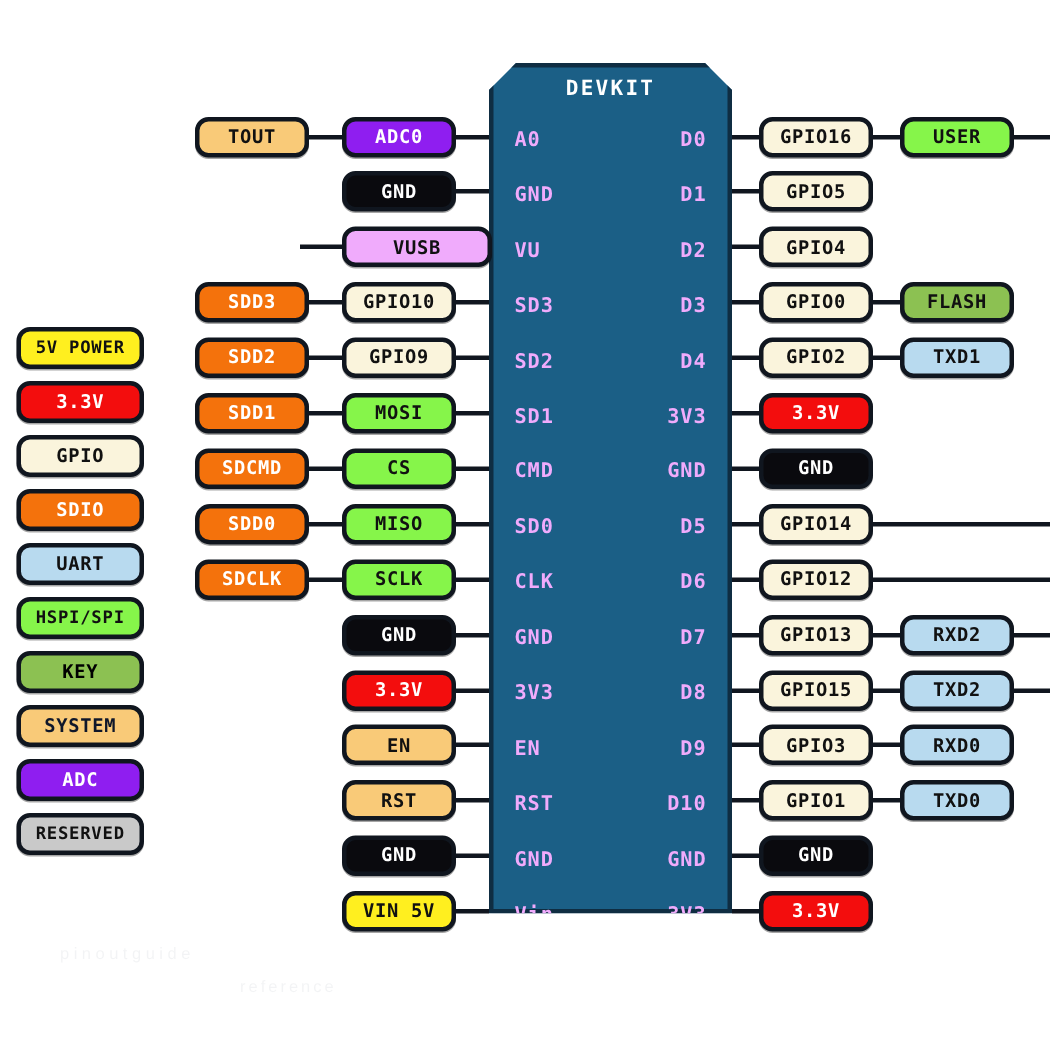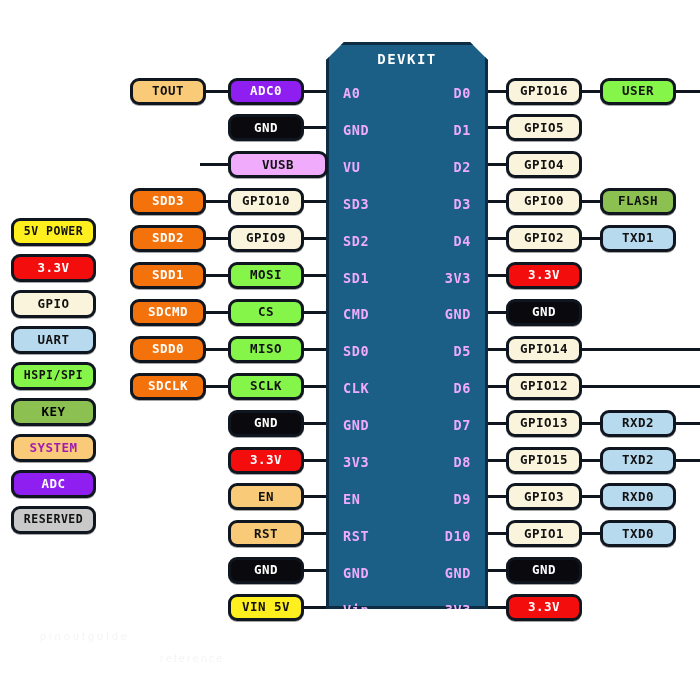--- a/index.html
+++ b/index.html
@@ -196,30 +196,33 @@
       <div class="legend-item">
         <div class="box small" style="background: rgb(255, 239, 31); color: rgb(17, 17, 17);">5V POWER</div>
       </div>
       <div class="legend-item">
         <div class="box" style="background: rgb(243, 13, 13); color: rgb(255, 255, 255);">3.3V</div>
       </div>
       <div class="legend-item">
         <div class="box" style="background: rgb(250, 244, 220); color: rgb(17, 17, 17);">GPIO</div>
       </div>
       <div class="legend-item">
+        <div class="box" style="background: rgb(244, 114, 12); color: rgb(255, 255, 255);">SDIO</div>
+      </div>
+      <div class="legend-item">
         <div class="box" style="background: rgb(184, 218, 239); color: rgb(17, 17, 17);">UART</div>
       </div>
       <div class="legend-item">
         <div class="box small" style="background: rgb(134, 245, 74); color: rgb(17, 17, 17);">HSPI/SPI</div>
       </div>
       <div class="legend-item">
         <div class="box" style="background: rgb(140, 193, 82); color: #000000;">KEY</div>
       </div>
       <div class="legend-item">
-        <div class="box" style="background: rgb(249, 202, 120); color: #a21caf;">SYSTEM</div>
+        <div class="box" style="background: rgb(249, 202, 120); color: #0f172a;">SYSTEM</div>
       </div>
       <div class="legend-item">
         <div class="box" style="background: rgb(143, 30, 240); color: rgb(255, 255, 255);">ADC</div>
       </div>
       <div class="legend-item">
         <div class="box small" style="background: rgb(201, 201, 201); color: rgb(17, 17, 17);">RESERVED</div>
       </div>
     </div>
 
   <div id="watermark">

